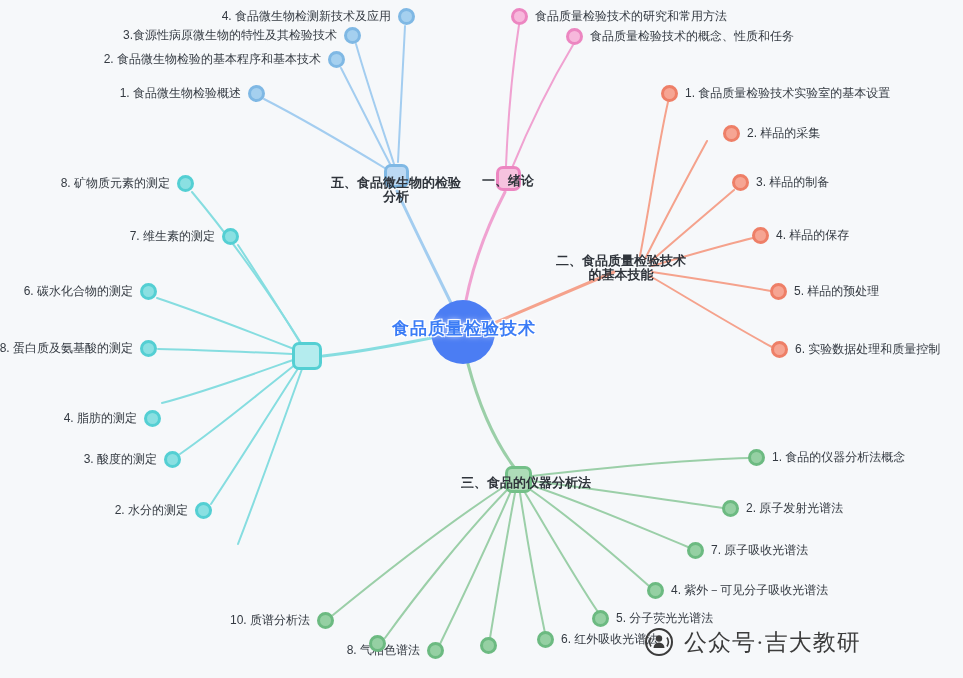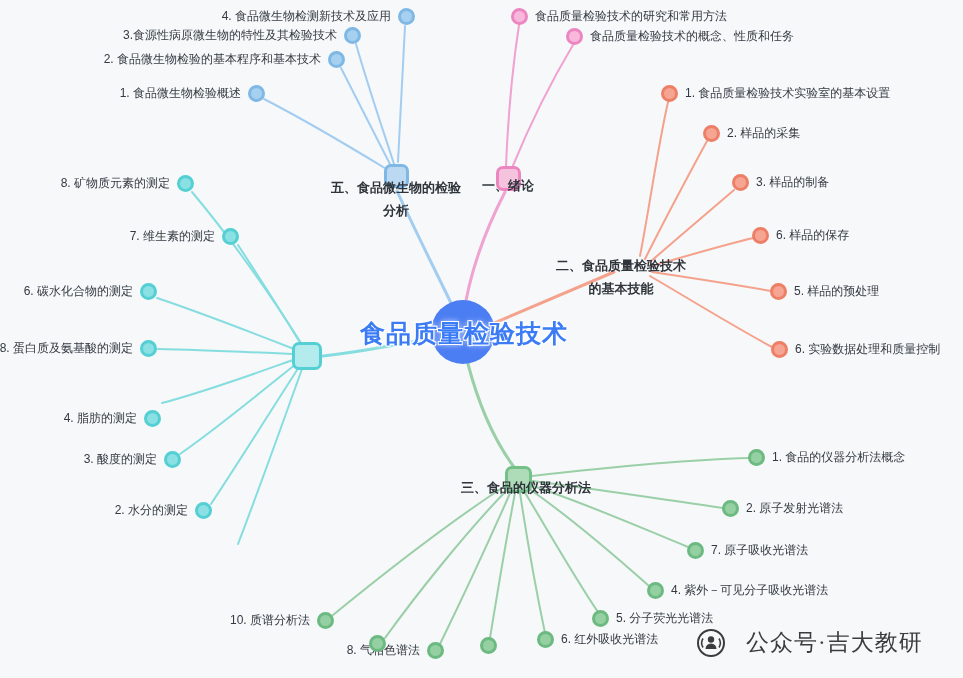--- a/index.html
+++ b/index.html
@@ -12,25 +12,25 @@
   .dot.pink{background:#f7b8dc;border-color:#ec86c1}
   .dot.salmon{background:#f6a593;border-color:#ee7f67}
   .dot.green{background:#95d0a3;border-color:#6cba81}
   .dot.cyan{background:#8ae0e2;border-color:#54cfd3}
   .dot.blue{background:#a5d0ef;border-color:#7fb8e4}
   .node{position:absolute;border-radius:7px;border:3px solid;z-index:2}
   .node.pink{background:#f6c3df;border-color:#ec86c1}
   .node.green{background:#aedcb8;border-color:#74c089}
   .node.cyan{background:#b4ecee;border-color:#54cfd3}
   .node.blue{background:#bcd9f3;border-color:#7fb8e4}
-  .branch-label{position:absolute;z-index:4;font-size:13px;font-weight:700;color:#2f343b;text-align:center;line-height:23px}
+  .branch-label{position:absolute;z-index:4;font-size:13px;font-weight:700;color:#2f343b;text-align:center;line-height:14px}
   .center-circle{position:absolute;left:431px;top:300px;width:64px;height:64px;border-radius:50%;background:#4b7df3;z-index:2}
-  .center-title{position:absolute;left:348px;top:317px;width:232px;text-align:center;z-index:5;font-size:25px;font-weight:700;color:#3b7cf6;letter-spacing:1px;
+  .center-title{position:absolute;left:348px;top:317px;width:232px;text-align:center;z-index:5;font-size:17px;font-weight:700;color:#3b7cf6;letter-spacing:1px;
     text-shadow:-1px -1px 0 #fff,1px -1px 0 #fff,-1px 1px 0 #fff,1px 1px 0 #fff,0 0 6px #fff}
-  .watermark{position:absolute;left:696px;top:627px;display:flex;align-items:flex-end;gap:20px;z-index:6}
+  .watermark{position:absolute;left:644px;top:627px;display:flex;align-items:flex-start;gap:10px;z-index:6}
   .watermark-text{font-size:23px;color:#3c3c3c;letter-spacing:1px;font-family:"Liberation Serif","DejaVu Serif",serif}
 </style>
 </head>
 <body>
 
 <div style="position:absolute;inset:0">
 
   <svg id="edges" width="963" height="678" viewBox="0 0 963 678">
 
     <g fill="none" stroke="#f0a2d1" stroke-linecap="round">
@@ -106,31 +106,31 @@
   </div>
   <div class="leaf" style="left:566px;top:28px">
     <span class="dot pink"></span>
     <span class="leaf-label">食品质量检验技术的概念、性质和任务</span>
   </div>
 
   <div class="leaf" style="left:661px;top:85px">
     <span class="dot salmon"></span>
     <span class="leaf-label">1. 食品质量检验技术实验室的基本设置</span>
   </div>
-  <div class="leaf" style="left:703px;top:125px">
+  <div class="leaf" style="left:723px;top:125px">
     <span class="dot salmon"></span>
     <span class="leaf-label">2. 样品的采集</span>
   </div>
   <div class="leaf" style="left:732px;top:174px">
     <span class="dot salmon"></span>
     <span class="leaf-label">3. 样品的制备</span>
   </div>
   <div class="leaf" style="left:752px;top:227px">
     <span class="dot salmon"></span>
-    <span class="leaf-label">6. 样品的保存</span>
+    <span class="leaf-label">4. 样品的保存</span>
   </div>
   <div class="leaf" style="left:770px;top:283px">
     <span class="dot salmon"></span>
     <span class="leaf-label">5. 样品的预处理</span>
   </div>
   <div class="leaf" style="left:771px;top:341px">
     <span class="dot salmon"></span>
     <span class="leaf-label">6. 实验数据处理和质量控制</span>
   </div>
 

